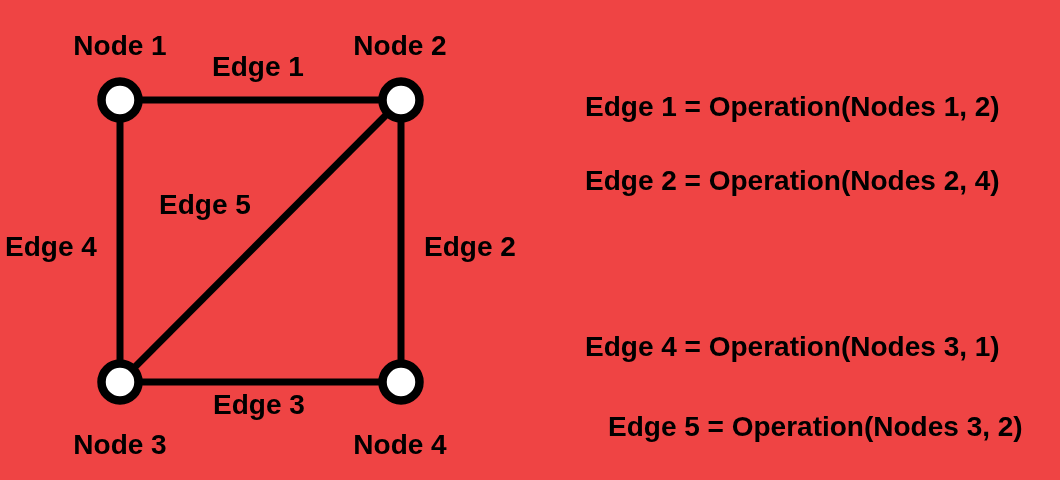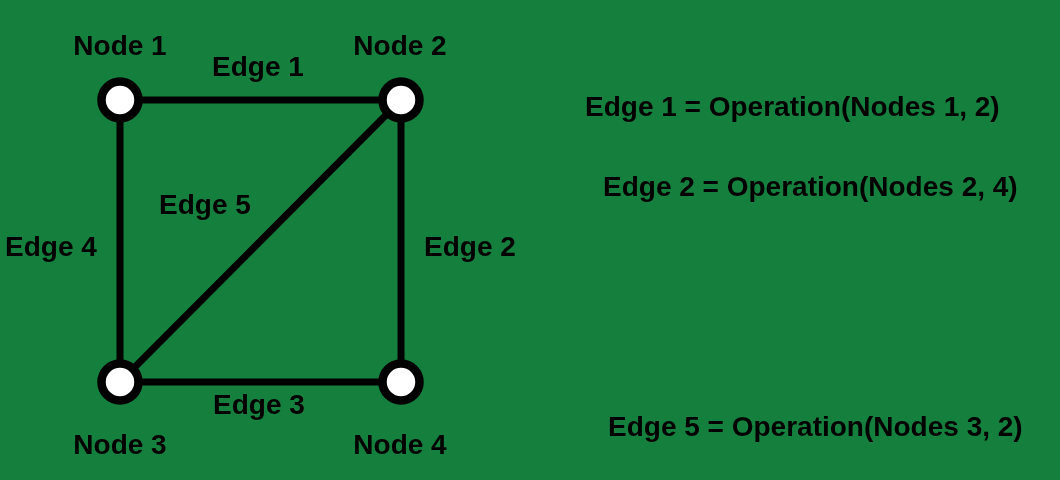--- a/index.html
+++ b/index.html
@@ -4,21 +4,21 @@
 <style>
   html, body {
     margin: 0;
     padding: 0;
     background: #ffffff;
   }
   .canvas {
     position: relative;
     width: 1060px;
     height: 480px;
-    background: #15803d;
+    background: #ef4444;
     overflow: hidden;
     font-family: "Liberation Sans", "DejaVu Sans", sans-serif;
   }
   .graph-svg {
     position: absolute;
     left: 0;
     top: 0;
   }
   .graph-svg text {
     font-family: "Liberation Sans", "DejaVu Sans", sans-serif;
@@ -37,21 +37,21 @@
   .legend-line {
     position: absolute;
     left: 0;
     font-size: 28px;
     font-weight: bold;
     line-height: 28px;
     color: #000000;
     white-space: nowrap;
   }
   .legend-line.l1 { top: 93px; }
-  .legend-line.l2 { top: 173px; margin-left: 18px; }
+  .legend-line.l2 { top: 167px; }
   .legend-line.l3 { top: 253px; }
   .legend-line.l4 { top: 333px; }
   .legend-line.l5 { top: 413px; margin-left: 23px; }
 </style>
 </head>
 <body>
 
 <div class="canvas">
 
   <svg class="graph-svg" width="540" height="480" viewBox="0 0 540 480">
@@ -75,16 +75,17 @@
     <text x="258" y="76">Edge 1</text>
     <text x="470" y="256">Edge 2</text>
     <text x="259" y="414">Edge 3</text>
     <text x="51" y="256">Edge 4</text>
     <text x="205" y="214">Edge 5</text>
   </svg>
 
   <div class="legend">
     <div class="legend-line l1">Edge 1 = Operation(Nodes 1, 2)</div>
     <div class="legend-line l2">Edge 2 = Operation(Nodes 2, 4)</div>
+    <div class="legend-line l4">Edge 4 = Operation(Nodes 3, 1)</div>
     <div class="legend-line l5">Edge 5 = Operation(Nodes 3, 2)</div>
   </div>
 
 </div>
 
 </body></html>

